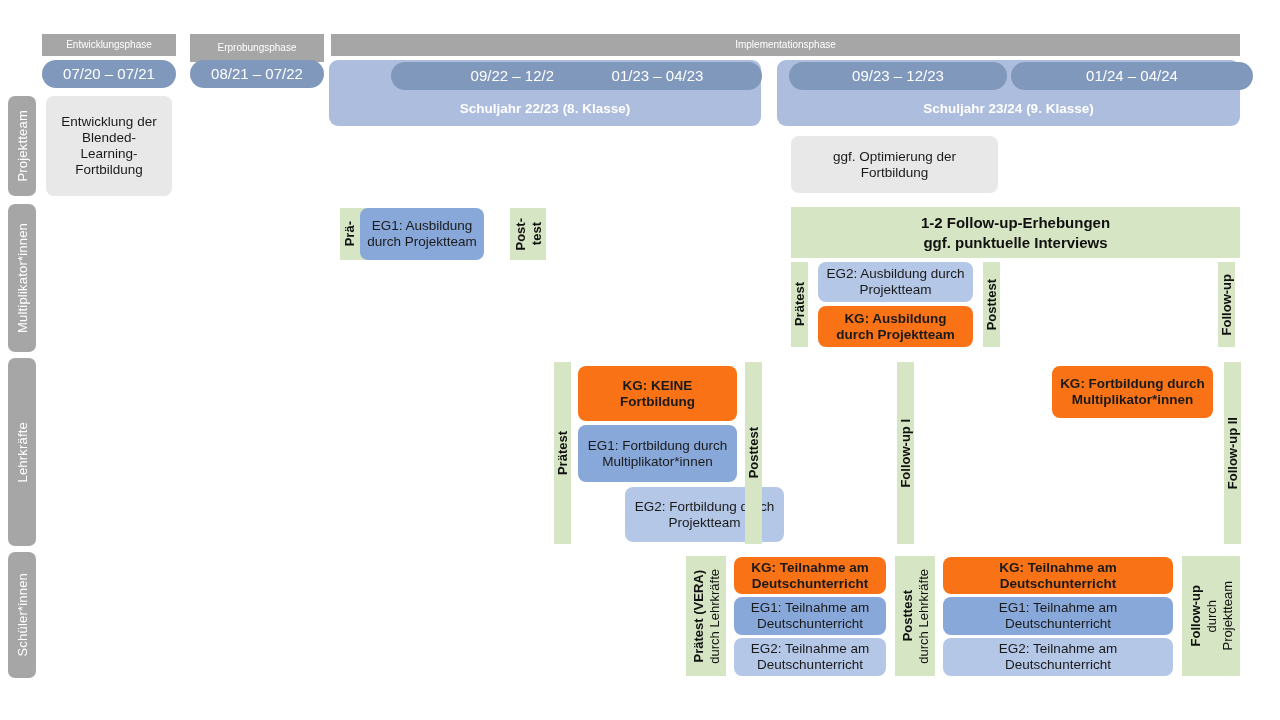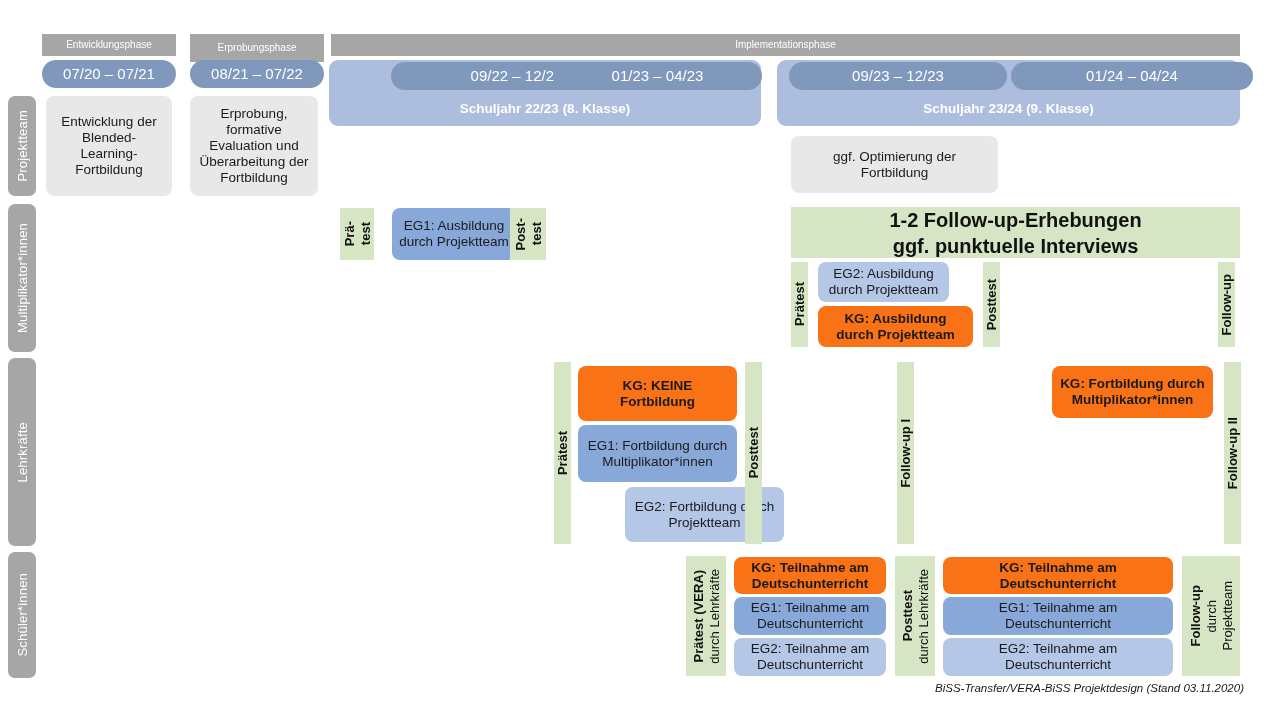--- a/index.html
+++ b/index.html
@@ -64,21 +64,21 @@
   }
   .green-v .vtxt{
     writing-mode:vertical-rl;transform:rotate(180deg);
     white-space:nowrap;text-align:center;font-weight:bold;
   }
   .green-v .vtxt.reg{font-weight:normal;}
   .green-v.two{gap:1px;}
 
   .green-wide{
     display:flex;flex-direction:column;align-items:center;justify-content:center;
-    font-weight:bold;font-size:20px;line-height:1.3;text-align:center;
+    font-weight:bold;font-size:15px;line-height:1.3;text-align:center;
   }
 
   
   .footer{
     font-style:italic;font-size:11.5px;color:#1a1a1a;text-align:right;
     font-family:"Liberation Sans", sans-serif;
   }
 </style>
 </head>
 <body>
@@ -131,51 +131,48 @@
   <div class="abs rowlabel" style="left:8px;top:358px;width:28px;height:188px;">
     <span>Lehrkräfte</span>
   </div>
   <div class="abs rowlabel" style="left:8px;top:552px;width:28px;height:126px;">
     <span>Schüler*innen</span>
   </div>
 
   <div class="abs card grey ctr" style="left:46px;top:96px;width:126px;height:100px;padding:20px 8px;">
     <span>Entwicklung der Blended-Learning-Fortbildung</span>
   </div>
-  <div class="abs card grey ctr" style="left:190px;top:96px;width:128px;height:100px;padding:4px 8px;">
-    <span>Erprobung, formative Evaluation und Überarbeitung der Fortbildung</span>
-  </div>
   <div class="abs card grey ctr" style="left:791px;top:136px;width:207px;height:57px;padding:4px 10px;">
     <span>ggf. Optimierung der Fortbildung</span>
   </div>
 
   <div class="abs green green-v two" style="left:340px;top:208px;width:34px;height:52px;">
     <span class="vtxt">Prä-</span>
     <span class="vtxt">test</span>
   </div>
 
-  <div class="abs card blue-mid ctr" style="left:392px;top:208px;width:124px;height:52px;padding:3px 6px;">
+  <div class="abs card blue-mid ctr" style="left:360px;top:208px;width:124px;height:52px;padding:3px 6px;">
     <span>EG1: Ausbildung durch Projektteam</span>
   </div>
 
   <div class="abs green green-v two" style="left:510px;top:208px;width:36px;height:52px;">
     <span class="vtxt">Post-</span>
     <span class="vtxt">test</span>
   </div>
 
   <div class="abs green green-wide" style="left:791px;top:207px;width:449px;height:51px;">
     <span>1-2 Follow-up-Erhebungen</span>
     <span>ggf. punktuelle Interviews</span>
   </div>
 
   <div class="abs green green-v" style="left:791px;top:262px;width:17px;height:85px;">
     <span class="vtxt">Prätest</span>
   </div>
 
-  <div class="abs card blue-light ctr" style="left:818px;top:262px;width:131px;height:40px;padding:3px 6px;">
+  <div class="abs card blue-light ctr" style="left:818px;top:262px;width:155px;height:40px;padding:3px 6px;">
     <span>EG2: Ausbildung durch Projektteam</span>
   </div>
 
   <div class="abs card grey2 ctr" style="left:818px;top:306px;width:155px;height:41px;padding:3px 6px;">
     <span>KG: Ausbildung durch Projektteam</span>
   </div>
 
   <div class="abs green green-v" style="left:983px;top:262px;width:17px;height:85px;">
     <span class="vtxt">Posttest</span>
   </div>
@@ -237,17 +234,14 @@
   <div class="abs card blue-light ctr" style="left:943px;top:638px;width:230px;height:38px;padding:2px 6px;">
     <span>EG2: Teilnahme am Deutschunterricht</span>
   </div>
 
   <div class="abs green green-v two" style="left:1182px;top:556px;width:58px;height:120px;">
     <span class="vtxt">Follow-up</span>
     <span class="vtxt reg">durch</span>
     <span class="vtxt reg">Projektteam</span>
   </div>
 
-  <div class="abs footer" style="left:820px;top:682px;width:424px;height:16px;">
-    <span>BiSS-Transfer/VERA-BiSS Projektdesign (Stand 03.11.2020)</span>
-  </div>
 
 </div>
 
 </body></html>

